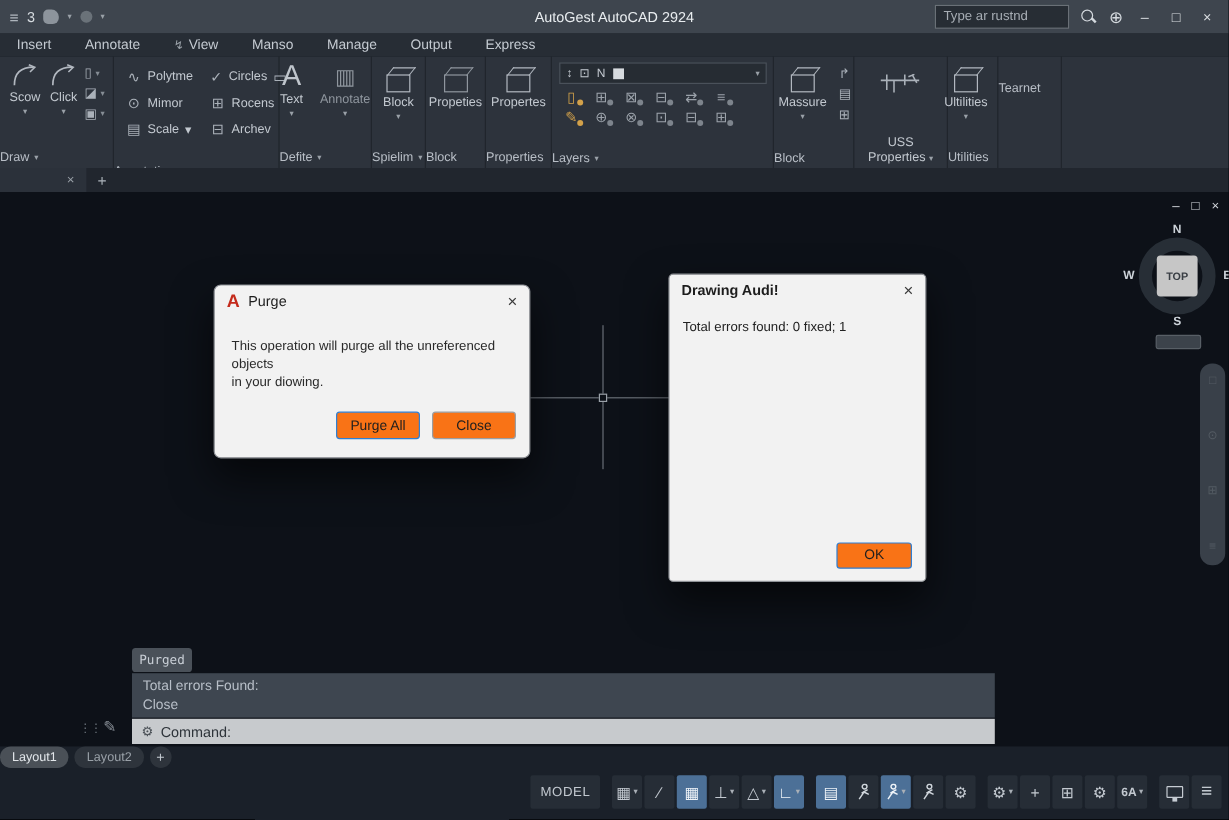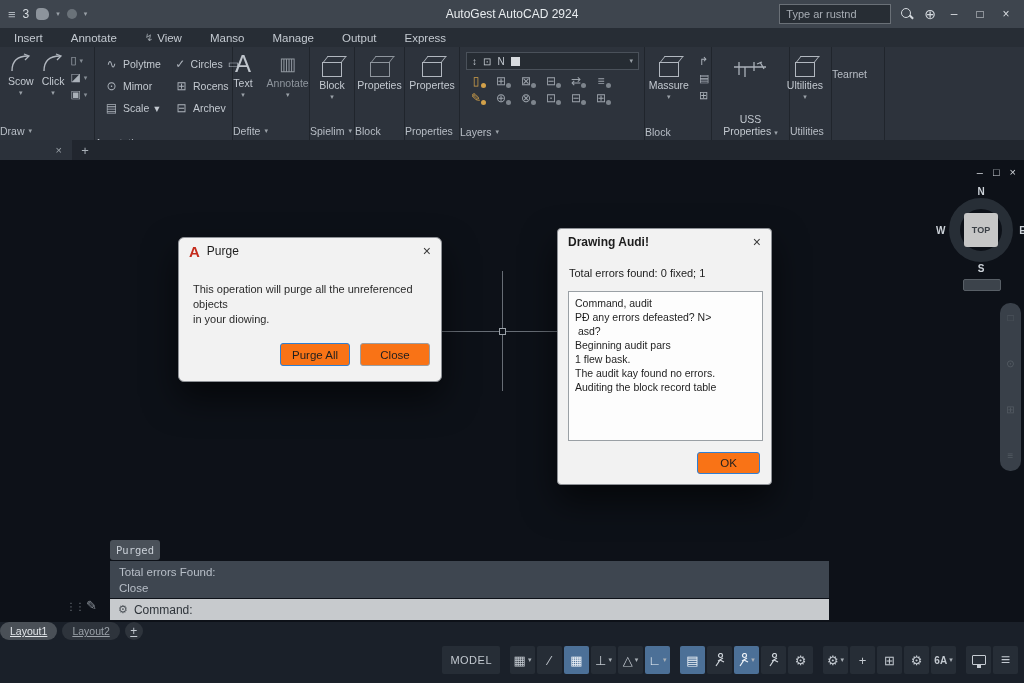--- a/index.html
+++ b/index.html
@@ -107,21 +107,21 @@
   .cmd-chip{position:absolute;left:110px;top:380px;width:50px;height:20px;background:#4a5159;border-radius:3px;display:flex;align-items:center;justify-content:center;font-family:"DejaVu Sans Mono",monospace;font-size:10.5px;color:#c9cfd6;}
   .cmd-history{position:absolute;left:110px;top:401px;width:719px;height:37px;background:#3e4650;padding:3px 9px;font-family:"DejaVu Sans Mono",monospace;font-size:11.5px;line-height:16px;color:#b8bfc8;}
   .cmd-input{position:absolute;left:110px;top:439px;width:719px;height:21px;background:#c7cacd;display:flex;align-items:center;gap:6px;padding:0 8px;font-family:"DejaVu Sans Mono",monospace;font-size:12px;color:#2e343a;}
   .cmd-gear{font-size:11px;color:#4a5056;}
   .cmd-grip{position:absolute;left:66px;top:441px;color:#6d747c;font-size:10px;letter-spacing:-1px;}
   .cmd-pencil{position:absolute;left:86px;top:438px;color:#8a9199;font-size:13px;}
 
   
   .bottom{position:absolute;left:0;top:622px;width:1024px;height:61px;background:#1a2029;}
   .laytabs{position:absolute;left:0;top:0;display:flex;gap:5px;align-items:center;}
-  .laytab{height:18px;padding:0 10px;border-radius:9px;display:flex;align-items:center;font-size:10.5px;text-decoration:underline;}
+  .laytab{height:18px;padding:0 10px;border-radius:9px;display:flex;align-items:center;font-size:10.5px;}
   .laytab.active{background:#4a5057;color:#e2e6ea;}
   .laytab.idle{background:#2e343c;color:#9aa1a8;}
   .laytab.add{background:#2e343c;color:#c3c9d0;width:18px;padding:0;justify-content:center;border-radius:50%;font-size:12px;}
   .statusbar{position:absolute;right:6px;top:23px;display:flex;align-items:center;gap:2px;height:30px;}
   .sbtn{height:28px;min-width:25px;background:#262d36;display:flex;align-items:center;justify-content:center;gap:2px;color:#c3c9d0;font-size:13px;border-radius:2px;padding:0 3px;}
   .sbtn.active{background:#4c7097;color:#eef3f8;}
   .sbtn .caret{font-size:7px;color:#aab0b7;}
   .sbtn.model{font-size:11px;padding:0 8px;letter-spacing:.5px;}
   .sgap{width:6px;}
   .monitor{width:14px;height:10px;border:1.4px solid #c6ccd3;border-radius:1px;position:relative;}
@@ -457,29 +457,20 @@
         <div class="dlg-btn">Close</div>
       </div>
     </div>
 
     <div class="dialog dlg-audit">
       <div class="dlg-titlebar">
         <span class="dlg-title" style="font-weight:bold;">Drawing Audi!</span>
         <span class="dlg-close">×</span>
       </div>
       <div class="audit-summary">Total errors found: 0 fixed; 1</div>
-      <div class="audit-log">
-        <div class="logline">Command, audit</div>
-        <div class="logline">PÐ any errors defeasted? N&gt;</div>
-        <div class="logline"> asd?</div>
-        <div class="logline">Beginning audit pars</div>
-        <div class="logline">1 flew bask.</div>
-        <div class="logline">The audit kay found no errors.</div>
-        <div class="logline">Auditing the block record table</div>
-      </div>
       <div class="dlg-btn primary audit-ok">OK</div>
     </div>
 
     <div class="cmd-chip">Purged</div>
     <div class="cmd-history">
       <div>Total errors Found:</div>
       <div>Close</div>
     </div>
     <span class="cmd-grip">⋮⋮</span>
     <span class="cmd-pencil">✎</span>

